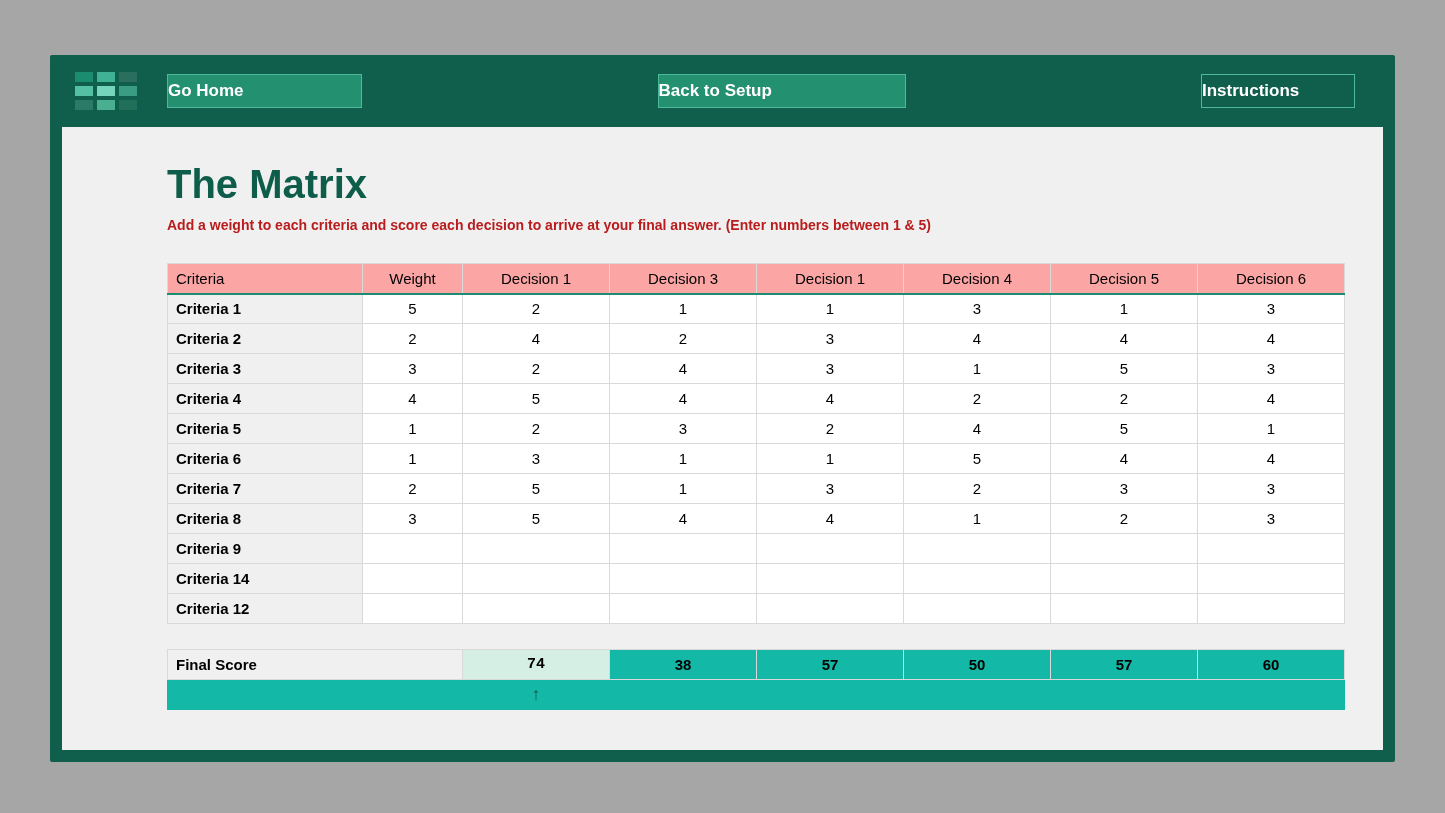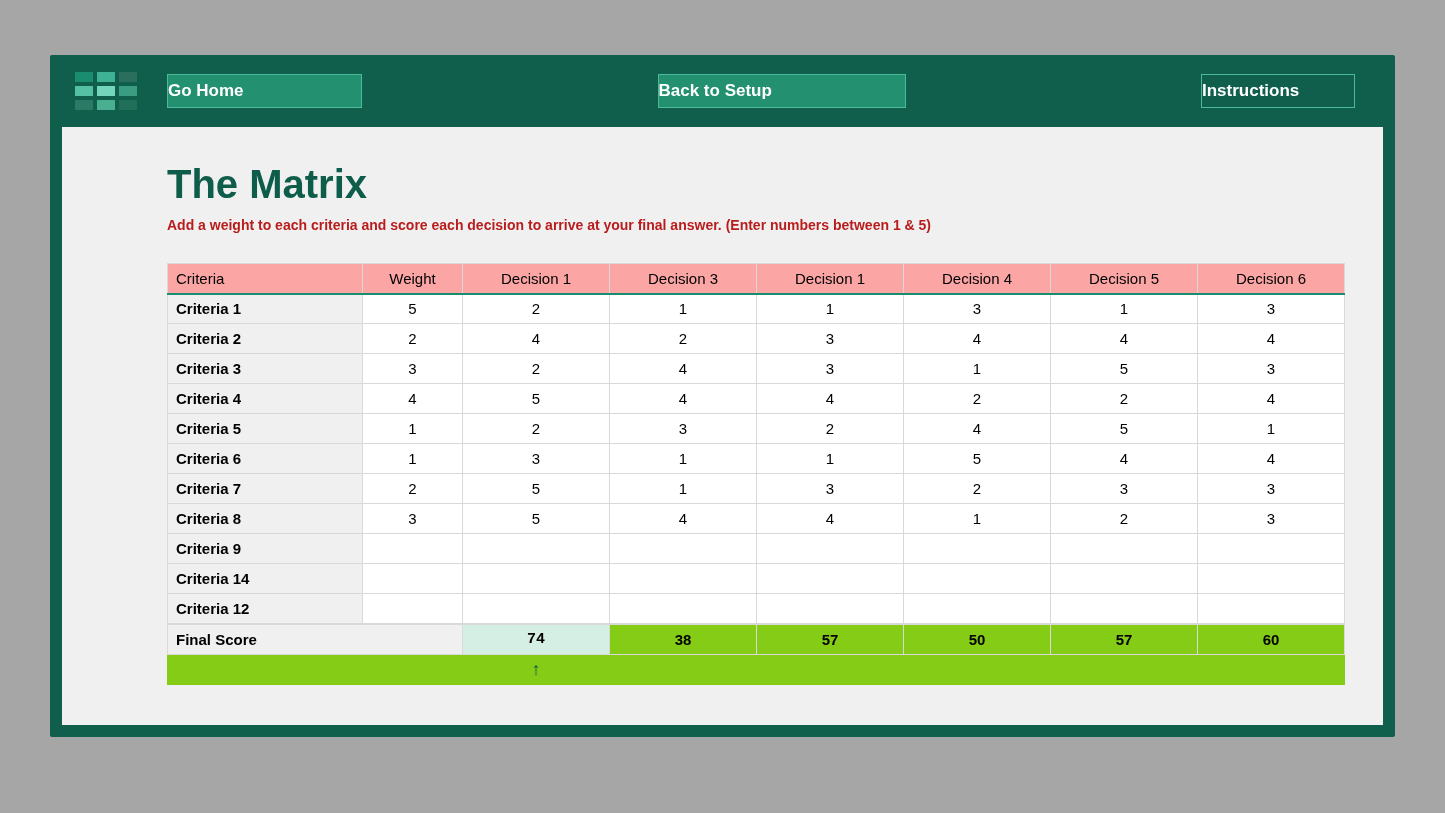--- a/index.html
+++ b/index.html
@@ -106,21 +106,22 @@
   table.matrix tbody td.crit-name {
     background: #f0f0f0;
     font-weight: 700;
     text-align: left;
   }
   table.matrix tbody td.val { text-align: center; }
 
   table.final {
     width: 100%;
     border-collapse: collapse;
-    background: #84cc16;
+    background: #14b8a6;
+    margin-top: 25px;
     table-layout: fixed;
   }
   table.final td {
     border: 1px solid #d9d9d9;
     font-size: 15px;
     font-weight: 700;
     height: 30px;
     text-align: center;
   }
   table.final td.fs-label {

